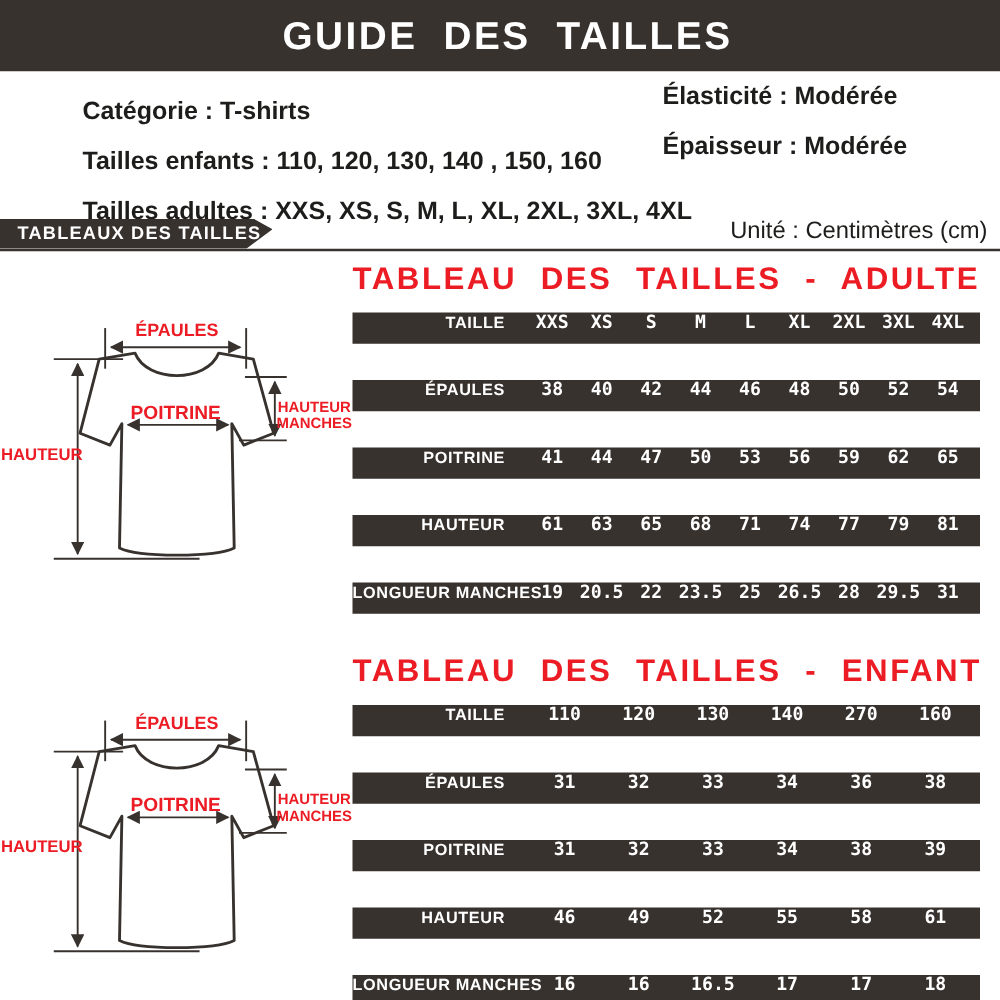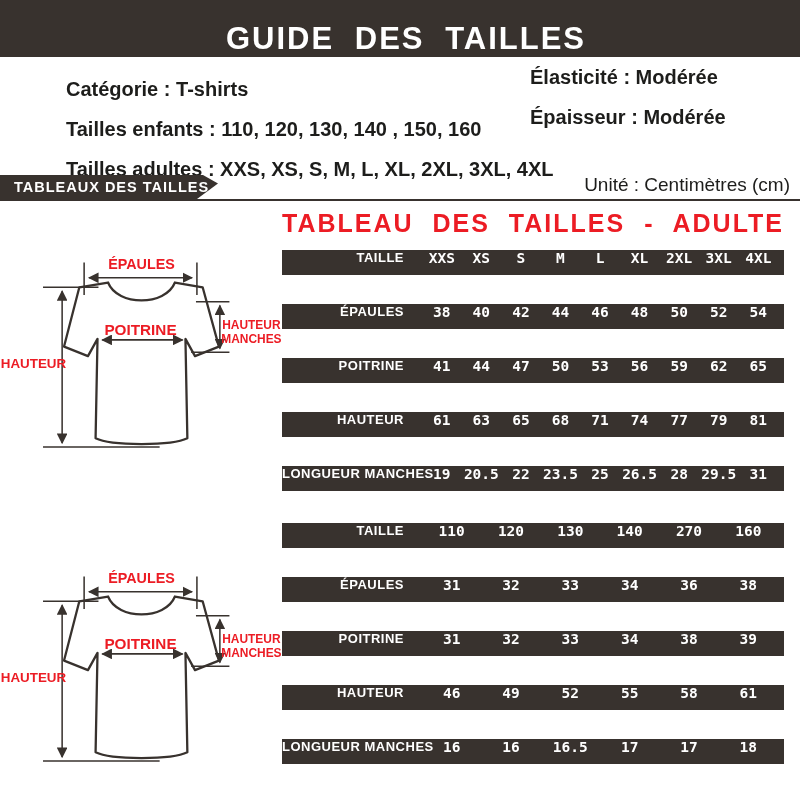--- a/index.html
+++ b/index.html
@@ -4,21 +4,21 @@
 <style>
   :root{
     --dark:#38322e;
     --red:#ec1c24;
     --ink:#1d1d1b;
   }
   *{margin:0;padding:0;box-sizing:border-box;}
   html,body{width:800px;height:800px;overflow:hidden;background:#fff;
     font-family:"Liberation Sans",sans-serif;color:var(--ink);}
   
-  .topbar{height:57px;background:var(--dark);display:flex;align-items:flex-end;justify-content:center;padding-left:12px;}
+  .topbar{height:57px;background:var(--dark);display:flex;align-items:center;justify-content:center;padding-left:12px;}
   .topbar h1{color:#fff;font-size:31px;font-weight:bold;letter-spacing:2px;word-spacing:10px;}
   
   .info{position:relative;height:118px;padding:12px 0 0 66px;}
   .info-line{font-size:20px;font-weight:bold;line-height:40px;white-space:nowrap;}
   .info-right{position:absolute;left:530px;top:0;}
   
   .ribbonrow{position:relative;height:26px;border-bottom:2px solid var(--dark);}
   .ribbon{position:absolute;left:0;bottom:0;height:24px;width:218px;background:var(--dark);
     clip-path:polygon(0 0,203px 0,218px 35%,197px 100%,0 100%);
     color:#fff;font-size:14.5px;font-weight:bold;letter-spacing:1px;
@@ -215,20 +215,21 @@
         <line x1="230" y1="69" x2="230" y2="114" marker-start="url(#ahB)" marker-end="url(#ahB)"></line>
       </g>
       <text class="svg-red" x="148" y="31" font-size="15" text-anchor="middle">ÉPAULES</text>
       <text class="svg-red" x="147" y="100" font-size="16" text-anchor="middle">POITRINE</text>
       <text class="svg-red" x="35" y="134" font-size="14" text-anchor="middle">HAUTEUR</text>
       <text class="svg-red" x="263" y="94" font-size="12.5" text-anchor="middle">HAUTEUR</text>
       <text class="svg-red" x="263" y="108" font-size="12.5" text-anchor="middle">MANCHES</text>
     </svg>
   </div>
   <div class="tables">
+    <div class="tbl-title">TABLEAU DES TAILLES - ENFANT</div>
     <div>
         <div class="bar bar-header">
           <span class="bar-label">TAILLE</span>
           <span class="bar-values">
             <span class="cell">110</span>
             <span class="cell">120</span>
             <span class="cell">130</span>
             <span class="cell">140</span>
             <span class="cell">270</span>
             <span class="cell">160</span>

